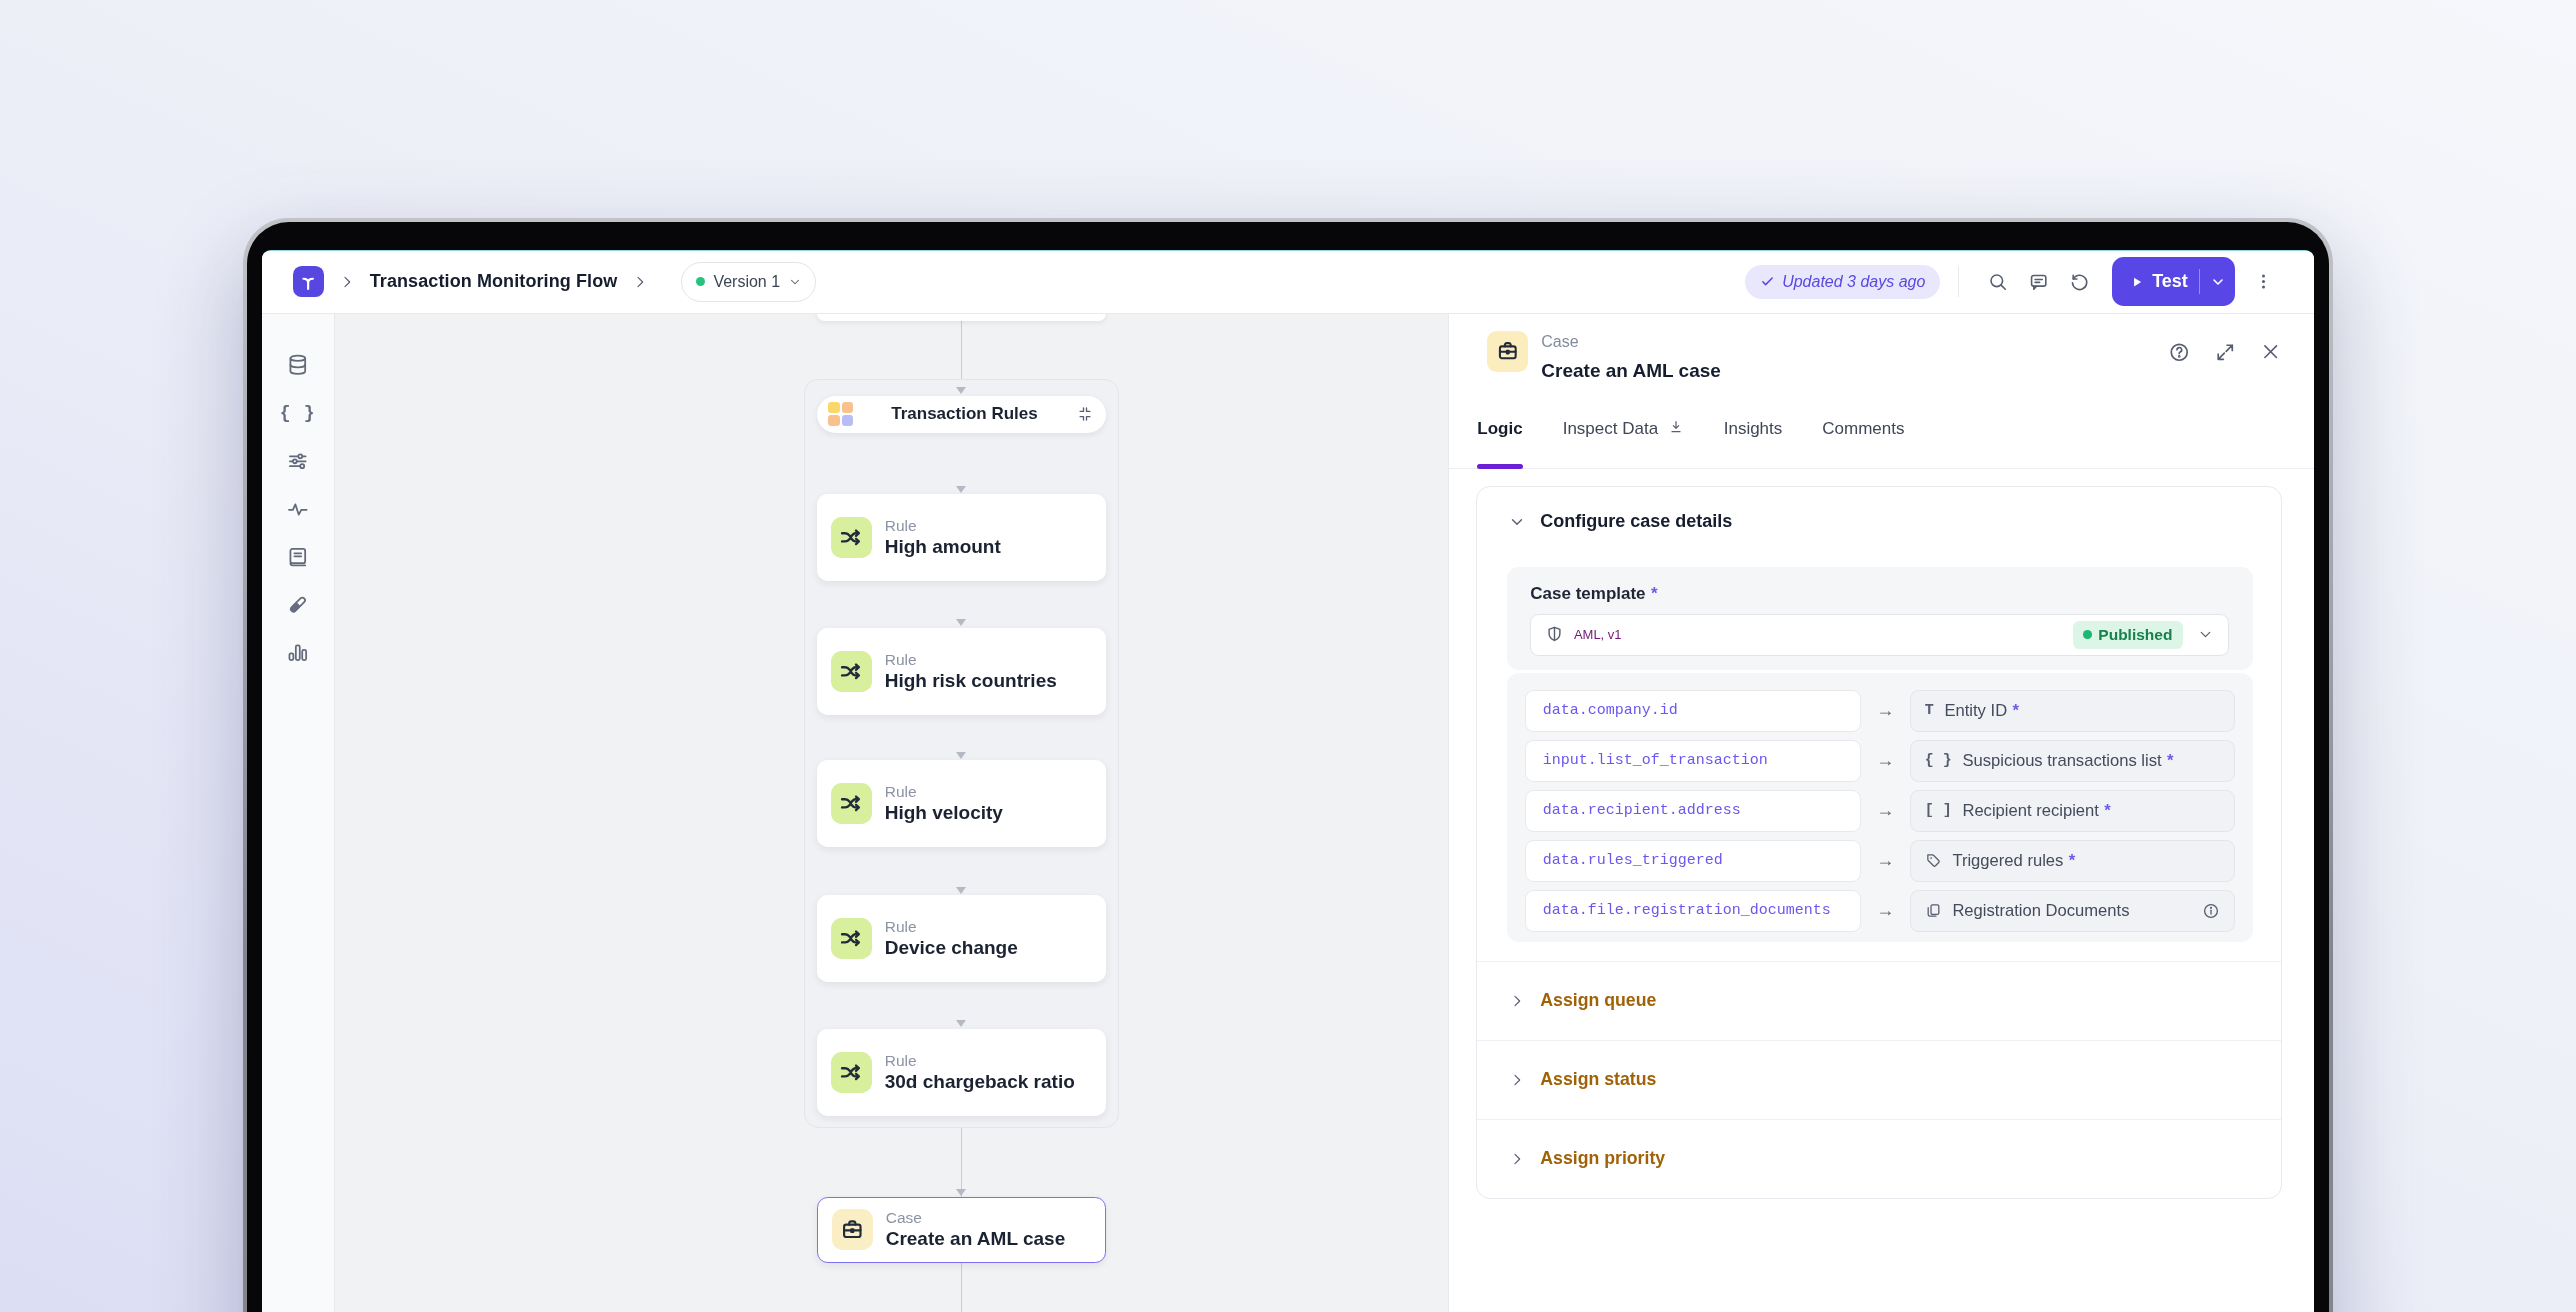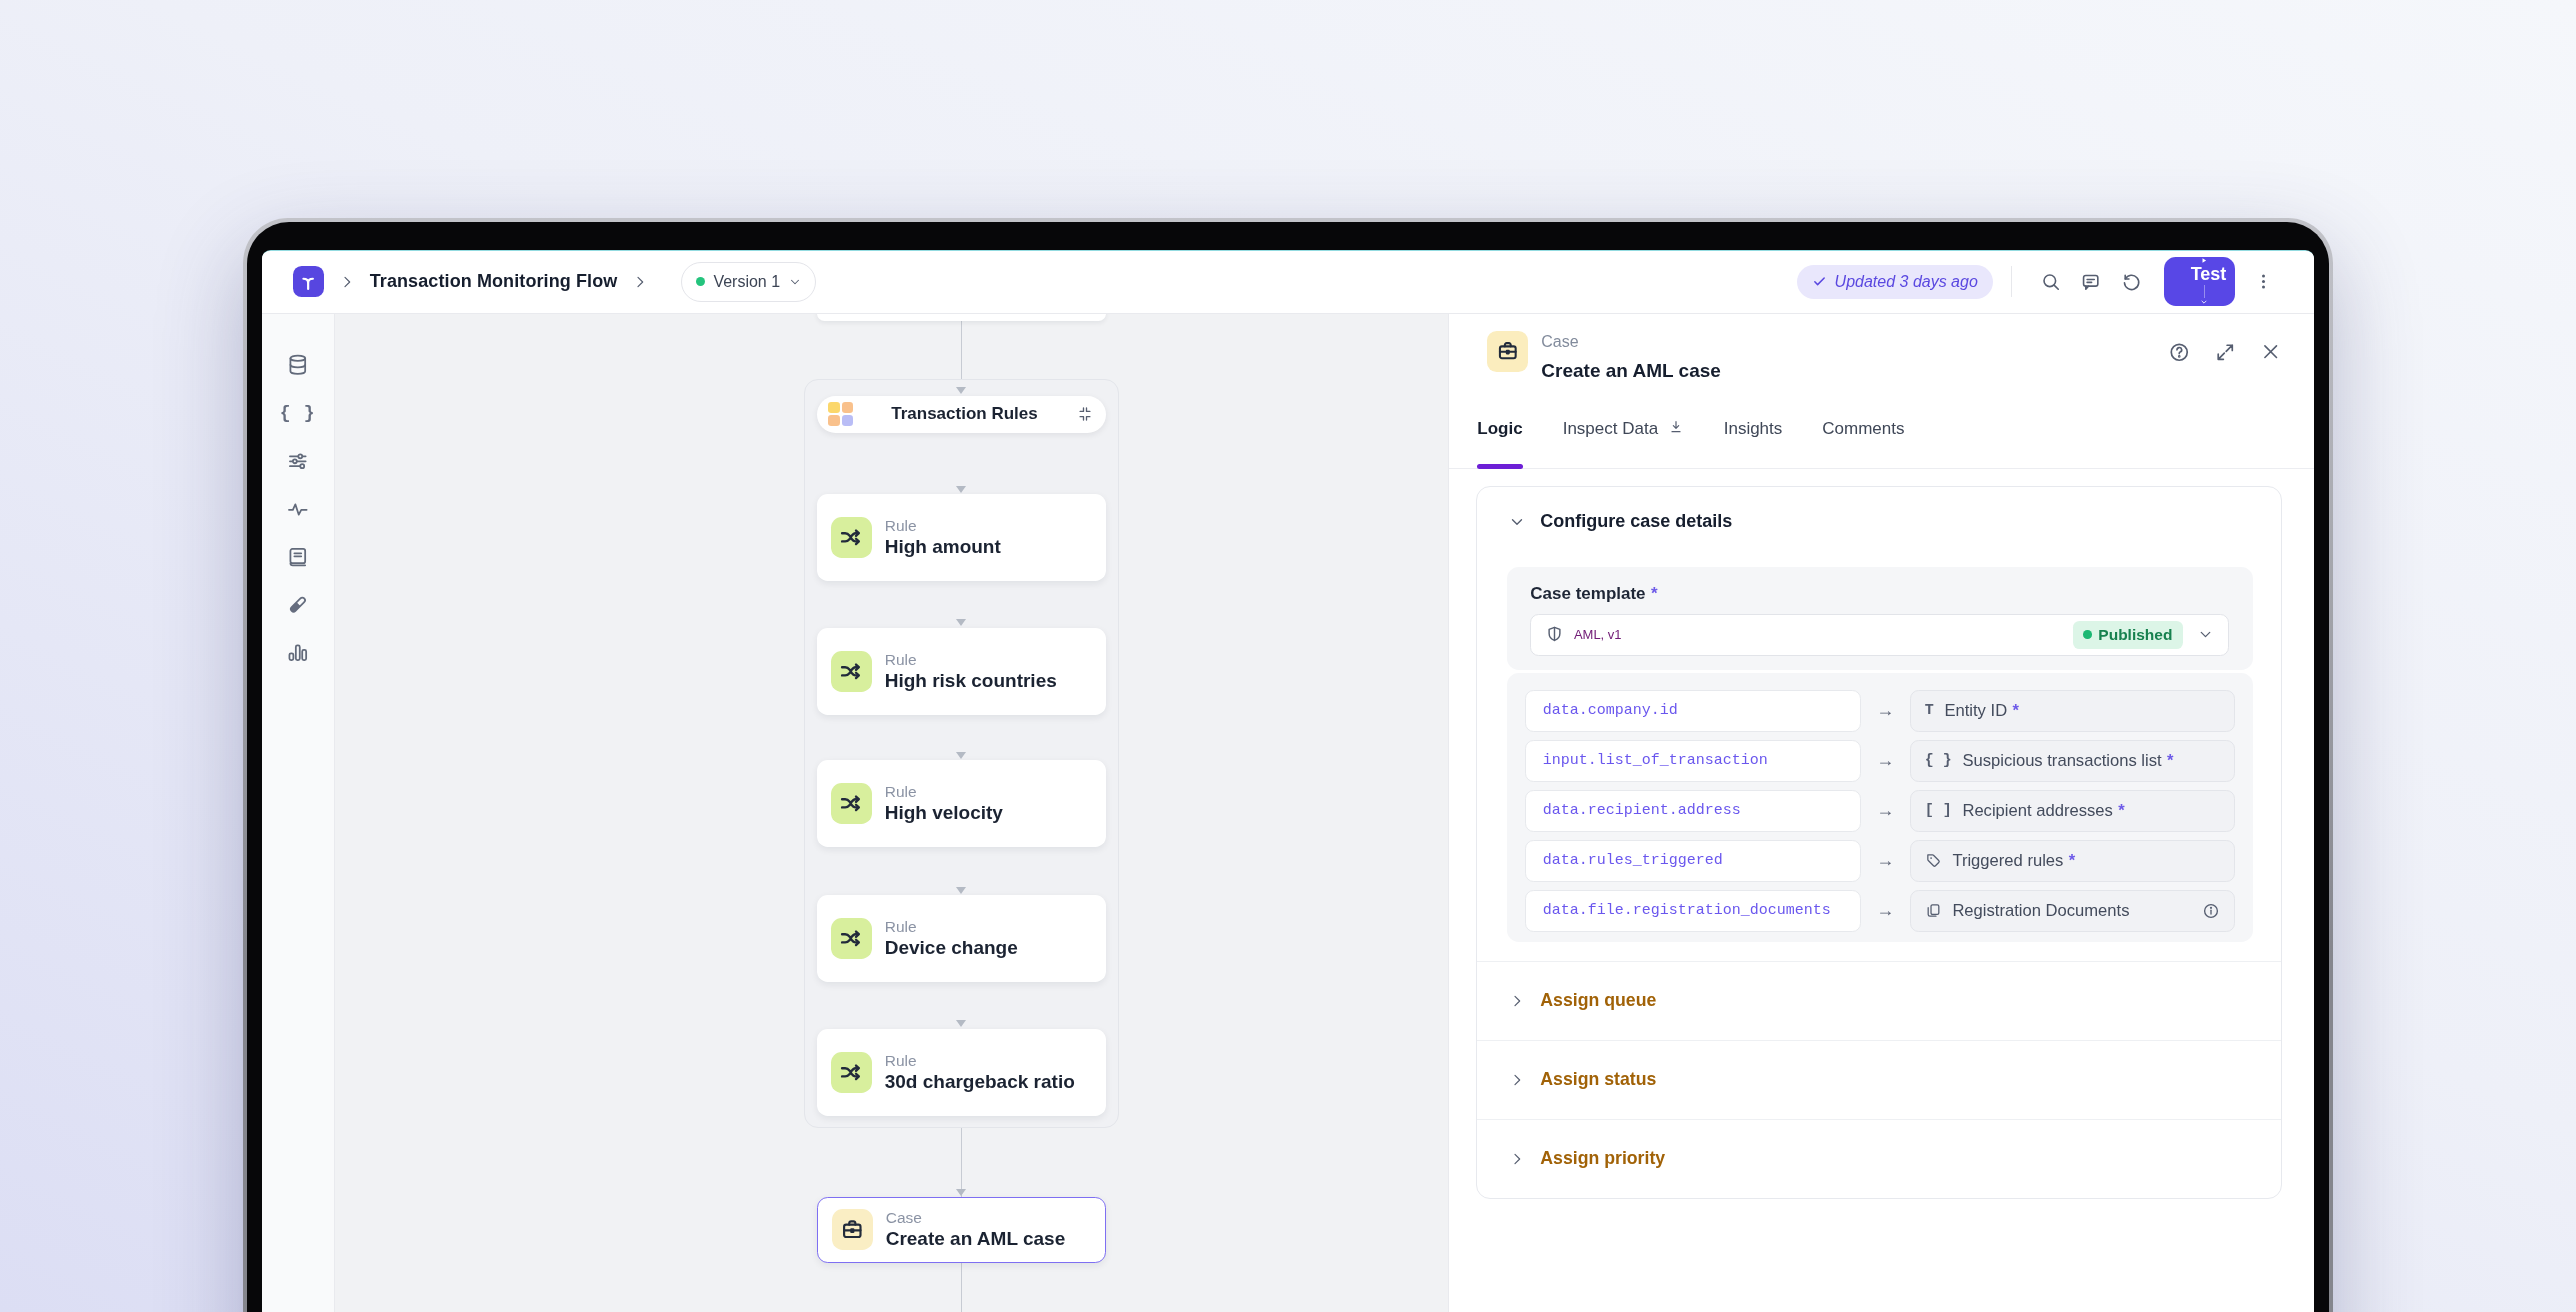--- a/index.html
+++ b/index.html
@@ -34,21 +34,21 @@
     display:flex; align-items:center; gap:8px; padding:0 13px 0 14px; background:#fff; }
   .dot { width:9px; height:9px; border-radius:50%; background:#24c47d; }
   .version-label { font-size:16px; color:#3c4454; }
   .tb-right { margin-left:auto; display:flex; align-items:center; }
   .updated-pill { height:34px; background:#e9e7fc; border-radius:18px; display:flex;
     align-items:center; gap:7.5px; padding:0 15px; color:#5a48e0; font-size:16px;font-style:italic; }
   .tb-div { width:1.1px; height:31px; background:#e7e8ec; margin:0 18px; }
   .icon-btn { width:30px; height:30px; display:flex; align-items:center; justify-content:center;
     margin:0 5.4px; border-radius:6.4px; }
   .test-btn { margin-left:11.8px; height:49px; background:#5847e6; border-radius:11.8px; border:none;
-    display:flex; align-items:center; padding:0 8.6px 0 18px; cursor:pointer;flex-direction:column; }
+    display:flex; align-items:center; padding:0 8.6px 0 18px; cursor:pointer; }
   .test-label { color:#fff; font-size:18px; font-weight:600; margin-left:8.6px; }
   .test-div { width:1.1px; height:24.6px; background:rgba(255,255,255,.38); margin:0 10.7px; }
   .kebab { margin-left:14px; }
 
   
   .main { flex:1; display:flex; min-height:0; }
   .sidebar { width:73px; background:#f9fafb; border-right:1.1px solid #e9eaee;
     display:flex; flex-direction:column; align-items:center; padding-top:27px; flex:0 0 auto; }
   .side-item { width:47px; height:48px; display:flex; align-items:center; justify-content:center; }
   .side-item svg, .side-item .brace { opacity:.92; }
@@ -459,21 +459,21 @@
             </span>
           </div>
 
           <div class="map-row">
             <span class="src-pill">
               <span class="src-code">data.recipient.address</span>
             </span>
             <span class="map-arrow">→</span>
             <span class="tgt-pill">
               <span class="tgt-glyph">[ ]</span>
-              <span class="tgt-label"><span>Recipient addresses</span><span class="req">*</span></span>
+              <span class="tgt-label"><span>Recipient recipient</span><span class="req">*</span></span>
             </span>
           </div>
 
           <div class="map-row">
             <span class="src-pill">
               <span class="src-code">data.rules_triggered</span>
             </span>
             <span class="map-arrow">→</span>
             <span class="tgt-pill">
               <svg width="17" height="17" viewBox="0 0 24 24" class="ico" stroke-width="1.8">

